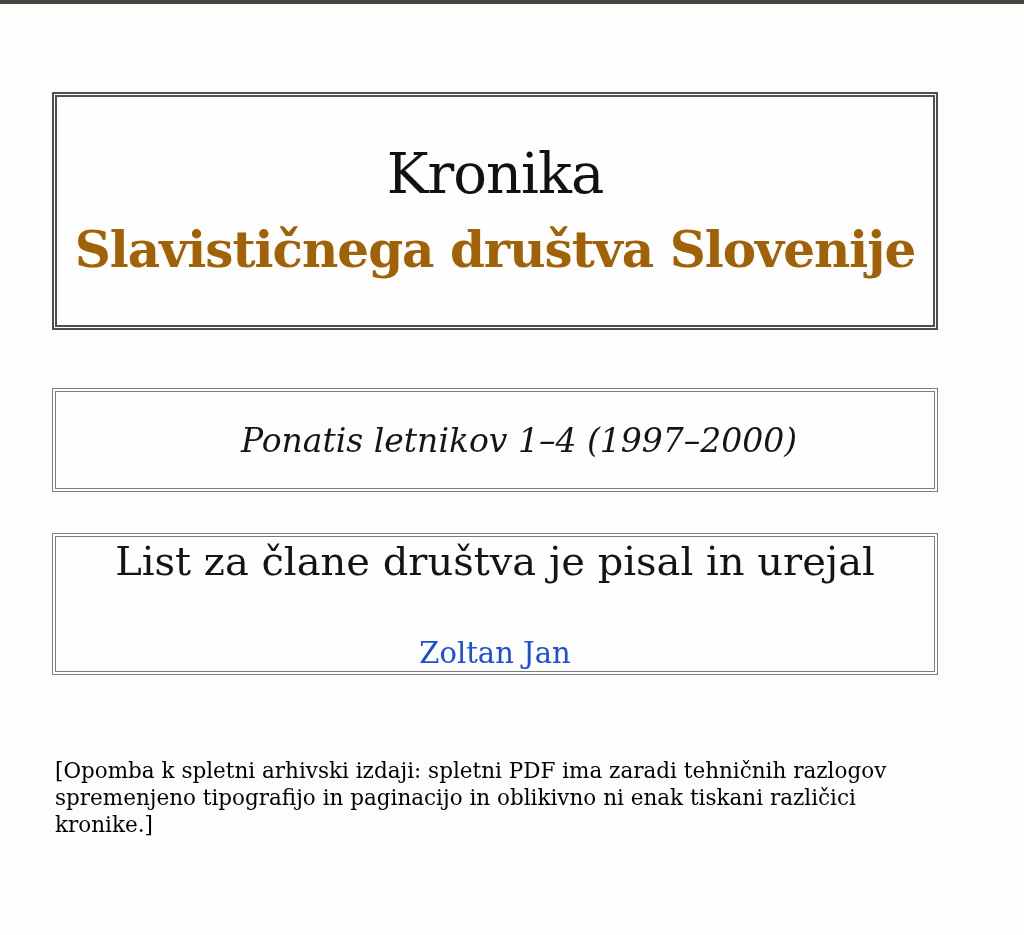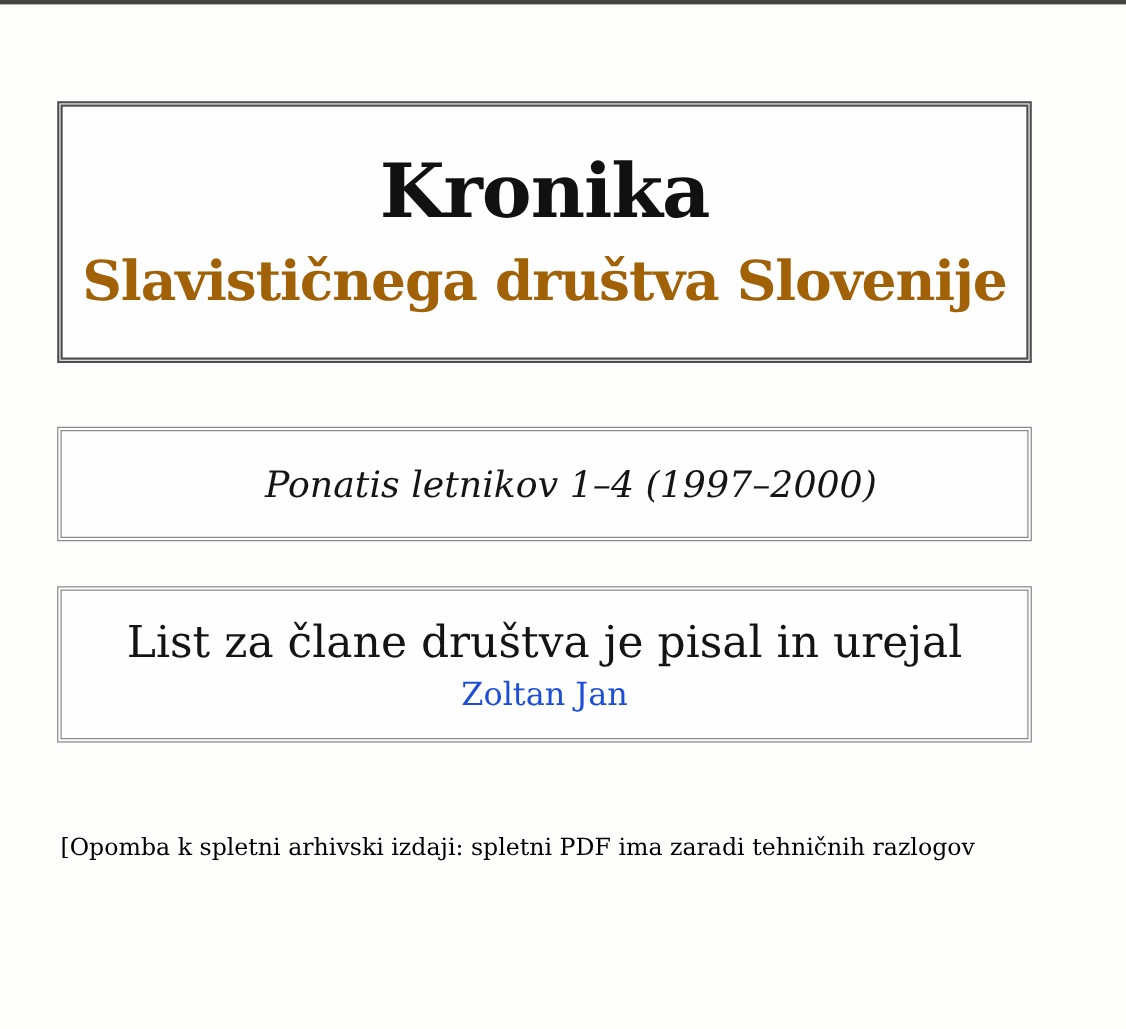--- a/index.html
+++ b/index.html
@@ -35,22 +35,22 @@
     justify-content: center;
     text-align: center;
     background: #fefefe;
   }
   .title-box {
     top: 92px;
     height: 238px;
     border: 5px double #4f4f4f;
   }
   .title-main {
-    font-size: 68px;
-    font-weight: 700;
+    font-size: 56px;
+    font-weight: 400;
     line-height: 1.05;
     letter-spacing: -1px;
     color: #111111;
   }
   .title-sub {
     margin-top: 18px;
     font-size: 50px;
     font-weight: 700;
     line-height: 1.1;
     letter-spacing: -1px;
@@ -64,20 +64,21 @@
   }
   .edition-text {
     font-style: italic;
     font-size: 33px;
     color: #151515;
   }
   .editor-box {
     top: 533px;
     height: 142px;
     border: 4px double #7d7d7d;
+    justify-content: space-between;
   }
   .editor-line1 {
     font-size: 40px;
     line-height: 1.2;
     color: #141414;
   }
   .editor-line2 {
     margin-top: 6px;
     font-size: 29px;
     line-height: 1.2;
@@ -113,15 +114,16 @@
     <div class="edition-text">Ponatis letnikov 1–4 (1997–2000)</div>
   </div>
 
   <div class="framed editor-box">
     <div class="editor-line1">List za člane društva je pisal in urejal</div>
     <div class="editor-line2">Zoltan Jan</div>
   </div>
 
   <div class="note">
     <p>[Opomba k spletni arhivski izdaji: spletni PDF ima zaradi tehničnih razlogov</p>
+    <p>spremenjeno tipografijo in paginacijo in oblikivno ni enak tiskani različici kronike.]</p>
   </div>
 
 </div>
 
 </body></html>

